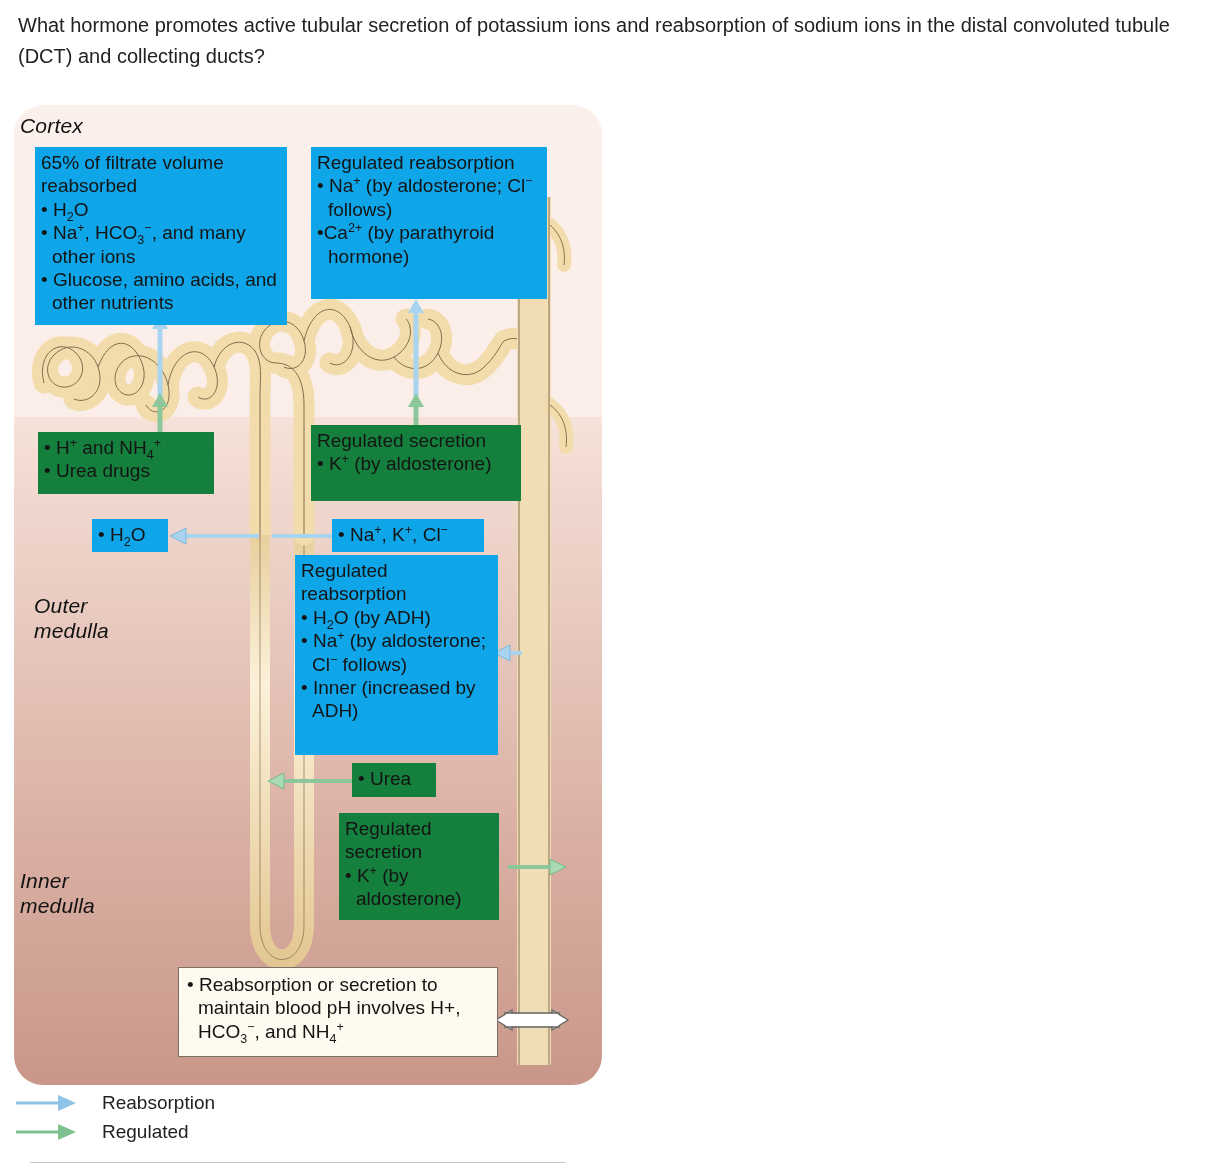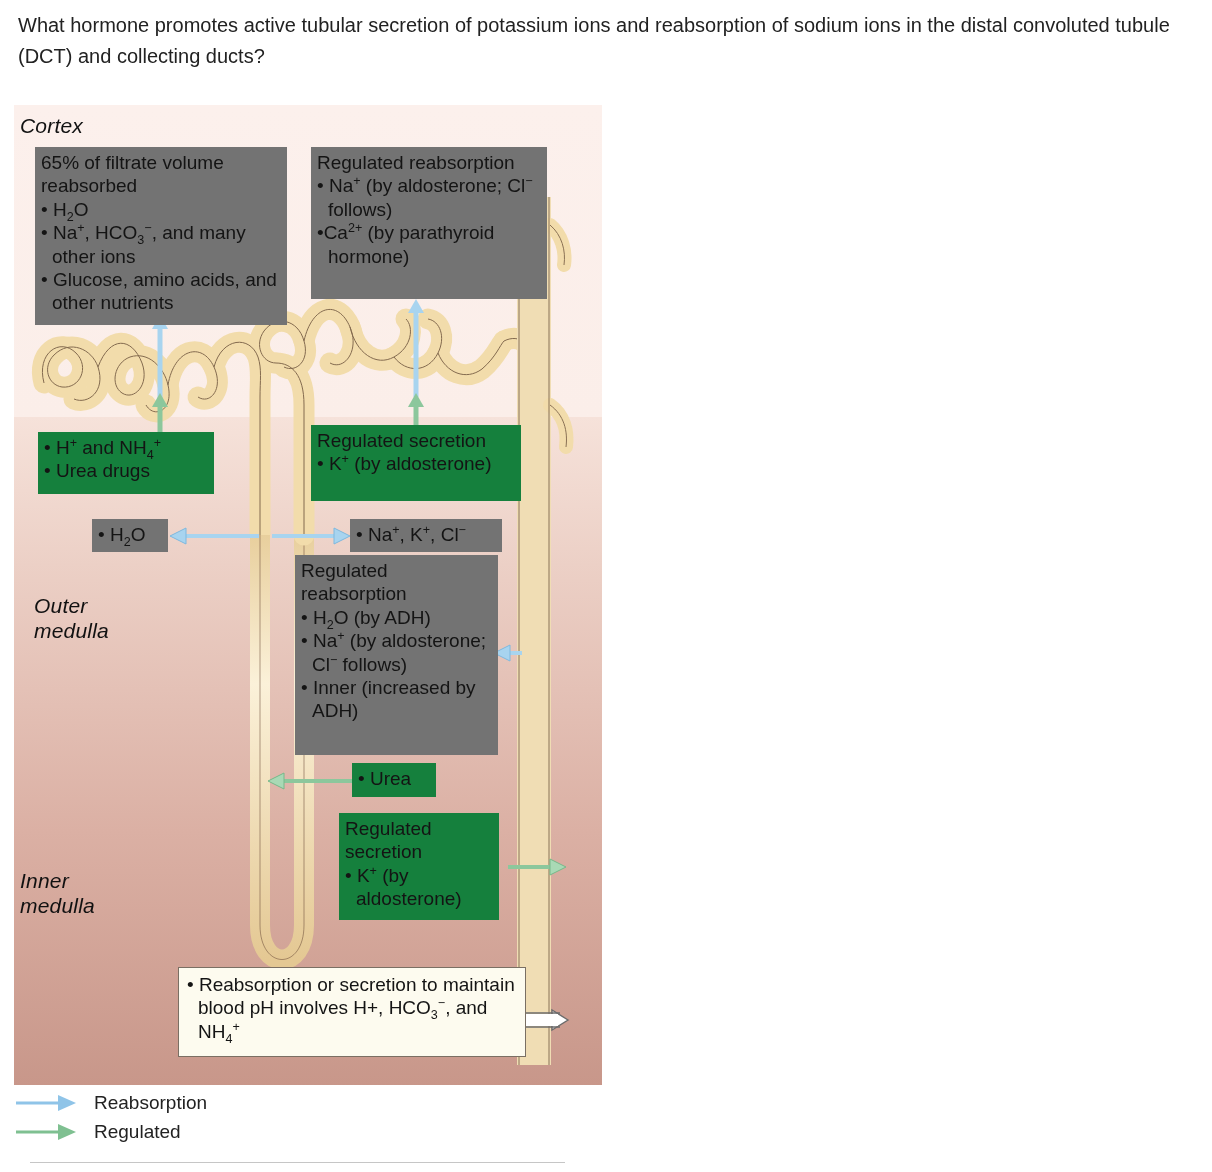--- a/index.html
+++ b/index.html
@@ -13,47 +13,48 @@
   }
   
   #question{
     position:absolute;left:18px;top:10px;width:1180px;
     font-size:20px;line-height:31px;color:#222;
   }
   
   #figure{
     position:absolute;left:14px;top:105px;width:588px;height:980px;
     overflow:hidden;
+    border-radius:29px;
   }
   #bg-cortex{position:absolute;left:0;top:0;width:100%;height:312px;
     background:linear-gradient(#fcf0ec,#fbeee9);}
   #bg-medulla{position:absolute;left:0;top:312px;width:100%;height:668px;
     background:linear-gradient(#f6e2da,#ecd0c6 22%,#dbb0a4 62%,#c8978a);}
 
   .zonelabel{position:absolute;font-style:italic;font-size:21px;color:#111;
     line-height:25px;letter-spacing:.2px;}
 
   
   #tubes{position:absolute;left:0;top:0;width:588px;height:980px;}
 
   
   .box{position:absolute;box-sizing:border-box;
     font-size:19px;line-height:23.4px;color:#141414;
     padding:4px 6px 5px 6px;}
-  .blue{background:#737373;}
+  .blue{background:#0ea5e9;}
   .green{background:#15803d;}
   .white{background:#fdfbef;border:1px solid #7a6f63;}
   sup{font-size:.66em;vertical-align:super;line-height:0;}
   sub{font-size:.66em;vertical-align:sub;line-height:0;}
   .bul{display:block;text-indent:-11px;padding-left:11px;}
 
   
   #legend{position:absolute;left:14px;top:1088px;width:400px;}
   .legrow{display:flex;align-items:center;height:29px;}
-  .legrow .lbl{margin-left:14px;font-size:19px;color:#222;}
+  .legrow .lbl{margin-left:22px;font-size:19px;color:#222;}
   #divider{position:absolute;left:30px;top:1162px;width:535px;height:1px;
     background:#c6c6c6;}
 </style>
 </head>
 <body>
 
 <div id="question">What hormone promotes active tubular secretion of potassium ions and reabsorption of sodium ions in the distal convoluted tubule (DCT) and collecting ducts?</div>
 
 <div id="figure">
 
@@ -193,41 +194,41 @@
 
   <div class="box green" style="left:297px;top:320px;width:210px;height:76px;">
     <span>Regulated secretion</span>
     <span class="bul">• K<sup>+</sup> (by aldosterone)</span>
   </div>
 
   <div class="box blue" style="left:78px;top:414px;width:76px;height:33px;">
     <span>• H<sub>2</sub>O</span>
   </div>
 
-  <div class="box blue" style="left:336px;top:414px;width:152px;height:33px;">
+  <div class="box blue" style="left:318px;top:414px;width:152px;height:33px;">
     <span>• Na<sup>+</sup>, K<sup>+</sup>, Cl<sup>−</sup></span>
   </div>
 
   <div class="box blue" style="left:281px;top:450px;width:203px;height:200px;">
     <span>Regulated reabsorption</span>
     <span class="bul">• H<sub>2</sub>O (by ADH)</span>
     <span class="bul">• Na<sup>+</sup> (by aldosterone; Cl<sup>−</sup> follows)</span>
     <span class="bul">• Inner (increased by ADH)</span>
   </div>
 
   <div class="box green" style="left:338px;top:658px;width:84px;height:34px;">
     <span>• Urea</span>
   </div>
 
   <div class="box green" style="left:325px;top:708px;width:160px;height:107px;">
     <span>Regulated secretion</span>
     <span class="bul">• K<sup>+</sup> (by aldosterone)</span>
   </div>
 
-  <div class="box white" style="left:164px;top:862px;width:348px;height:90px;padding:5px 8px;">
+  <div class="box white" style="left:164px;top:862px;width:320px;height:90px;padding:5px 8px;">
     <span class="bul">• Reabsorption or secretion to maintain blood pH involves H+, HCO<sub>3</sub><sup>−</sup>, and NH<sub>4</sub><sup>+</sup></span>
   </div>
 
 </div>
 
 <div id="legend">
   <div class="legrow">
     <svg width="66" height="18">
       <path d="M2,9 L46,9" stroke="#8fc4e8" stroke-width="3" fill="none"></path>
       <path d="M62,9 l-18,-8 l0,16 z" fill="#8fc4e8"></path>

